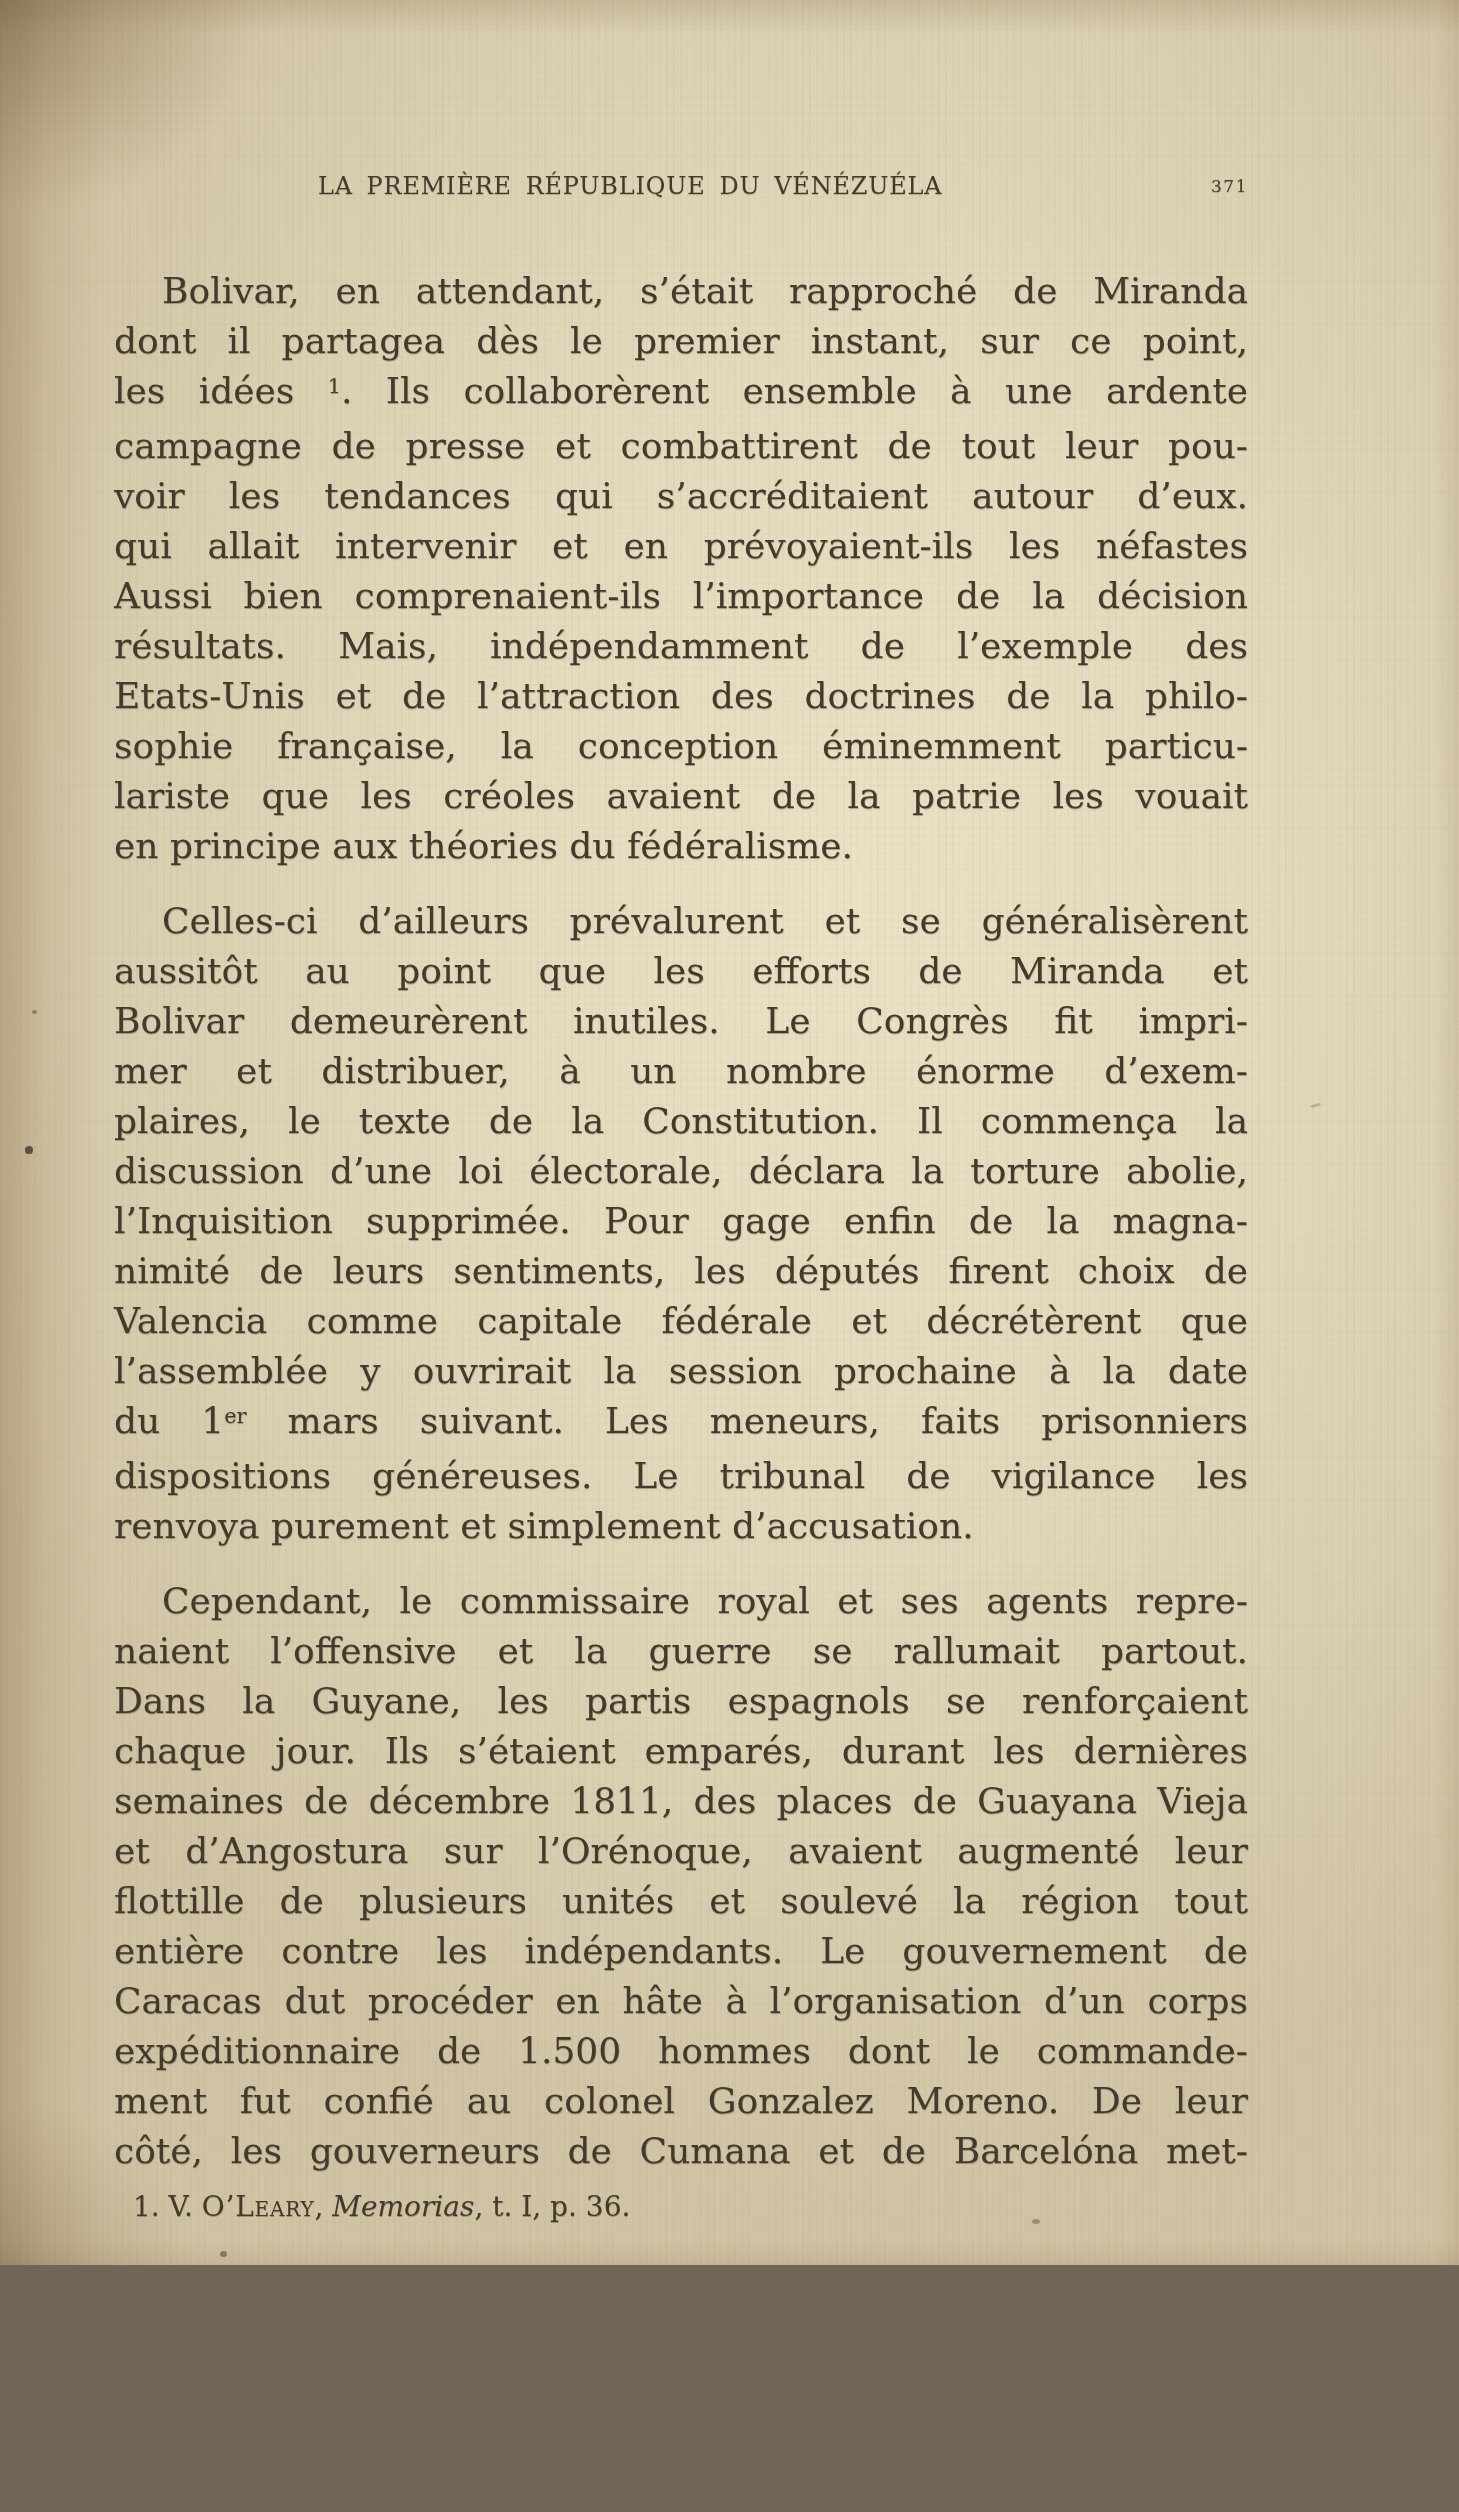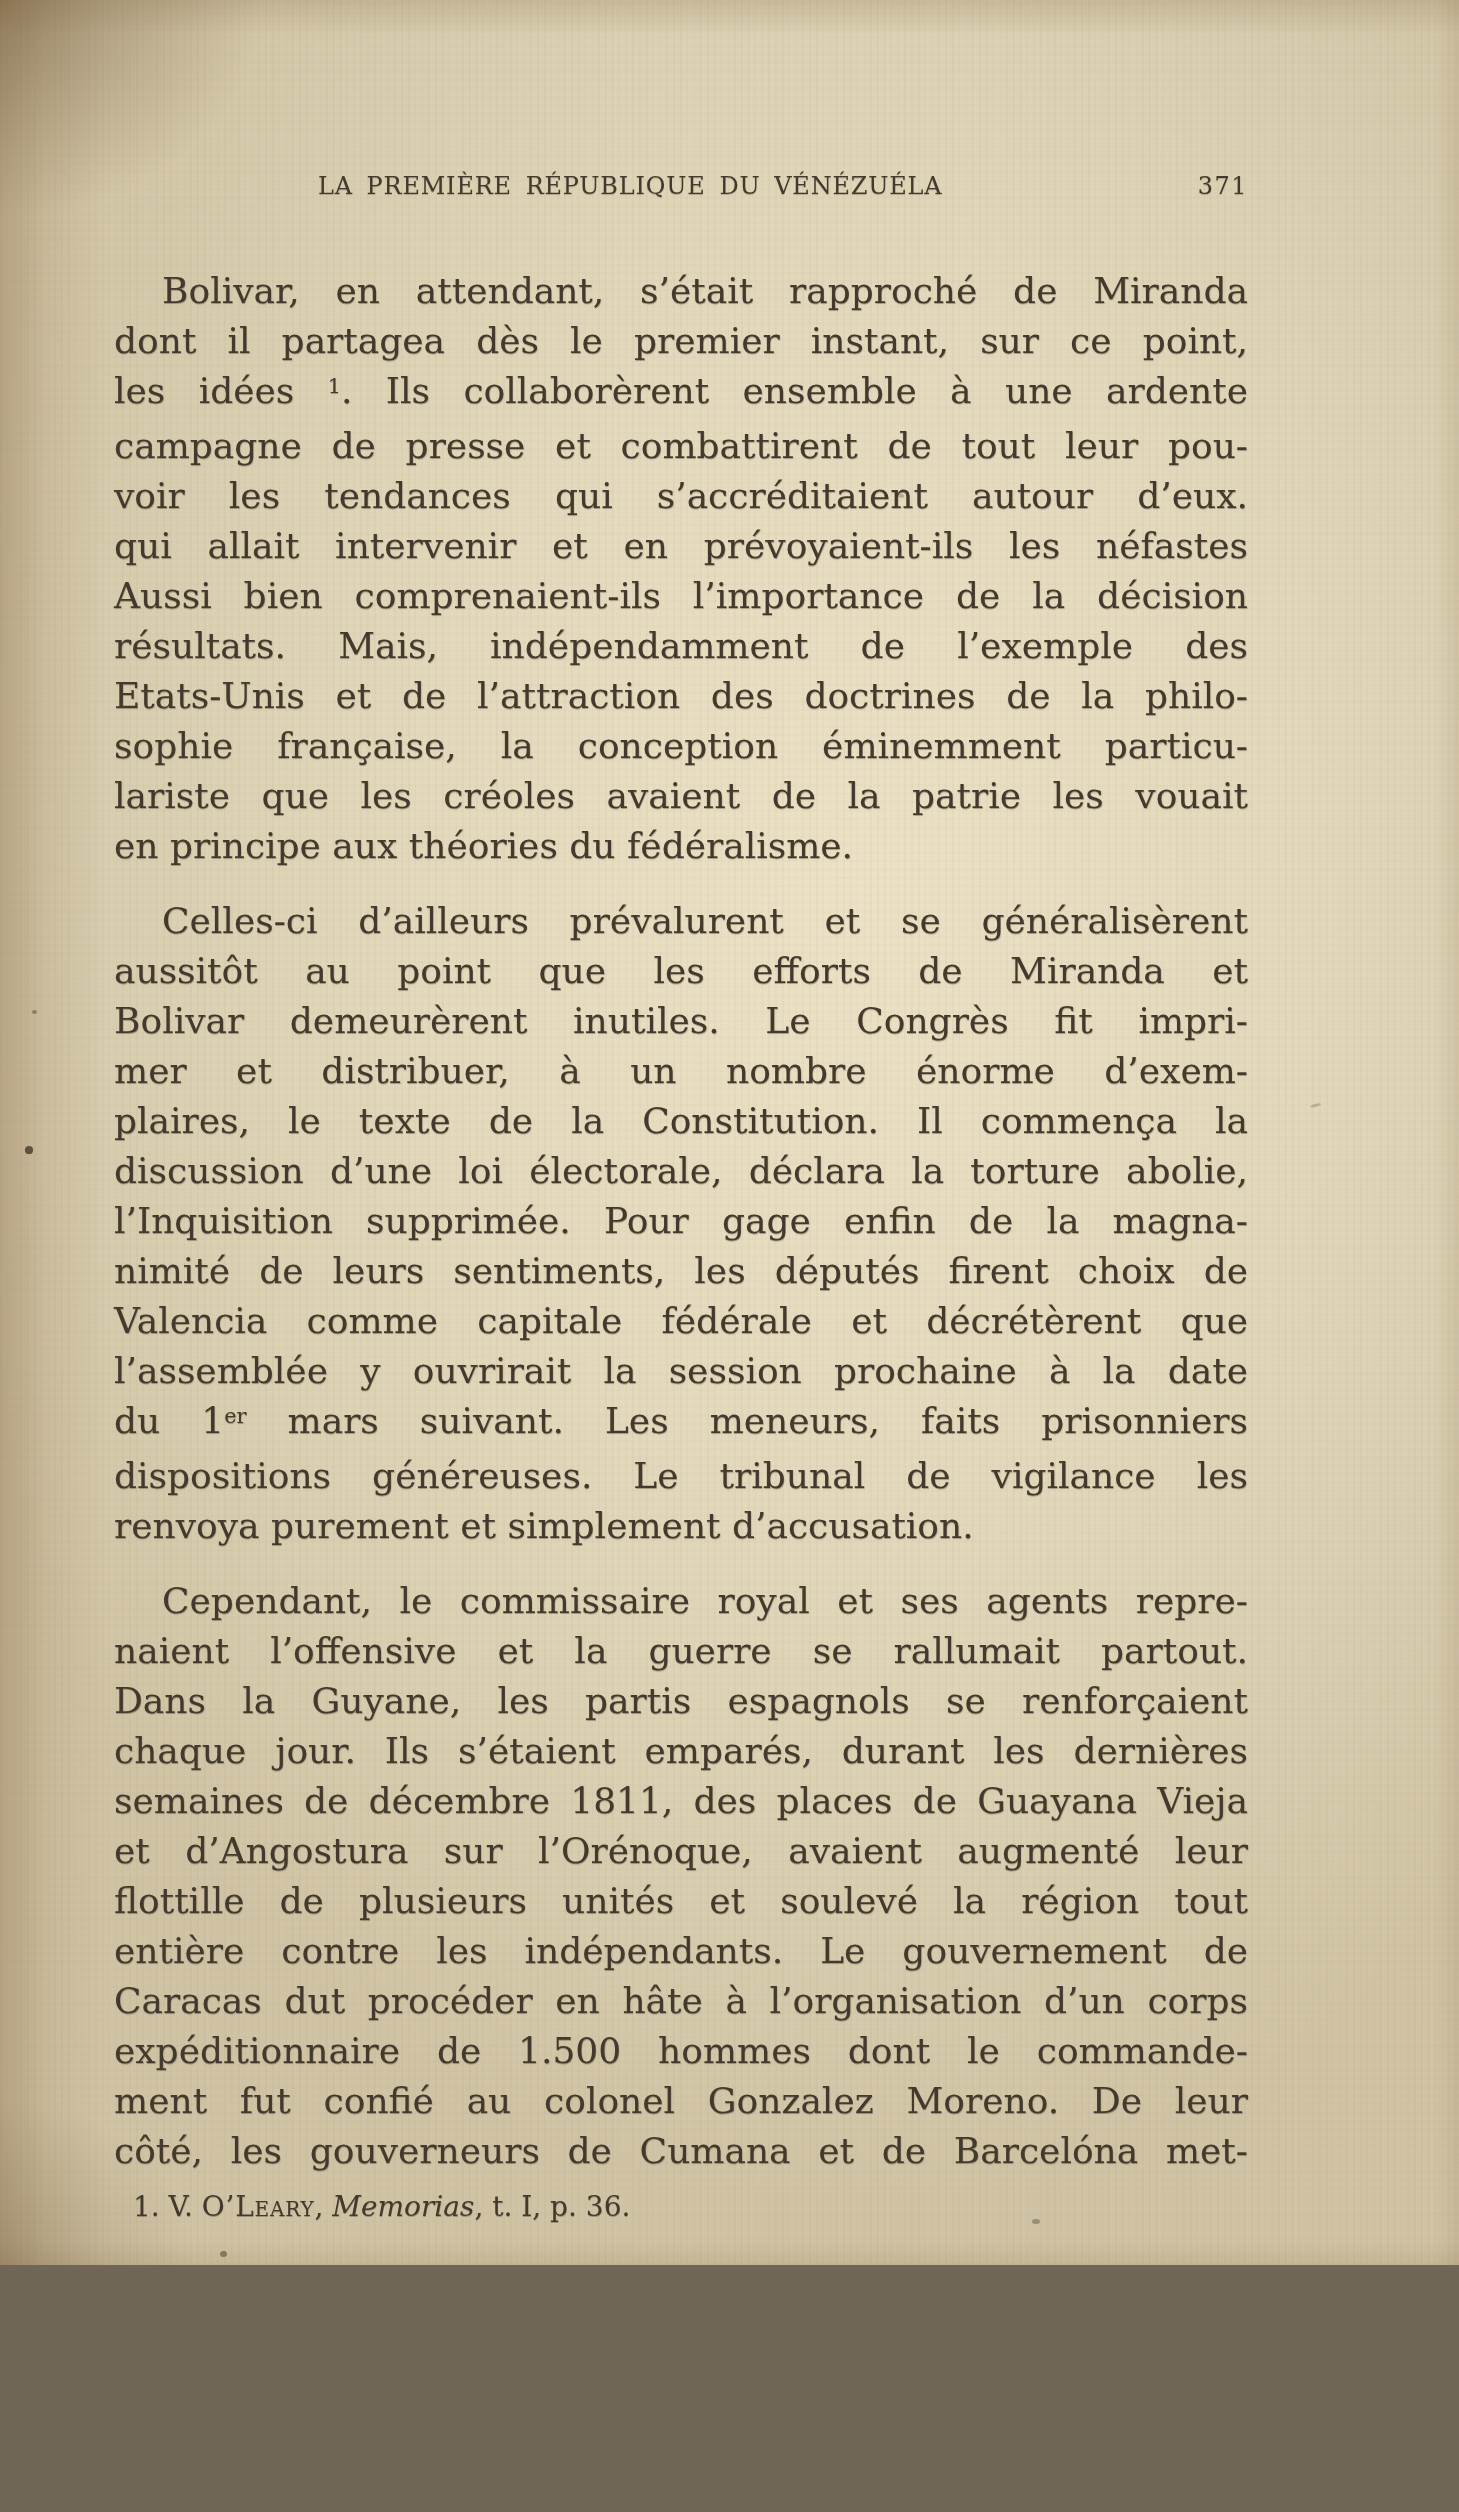--- a/index.html
+++ b/index.html
@@ -43,21 +43,21 @@
   .running-head{position:absolute;left:0;top:0;width:100%;height:0;}
   .running-title{
     position:absolute;left:318px;top:173px;
     font-size:24px;line-height:27px;letter-spacing:0.8px;word-spacing:5.3px;
     color:var(--ink,#433a2d);
     text-shadow:0 0.8px 0.8px rgba(67,58,45,.30);
     white-space:nowrap;
   }
   .folio{
     position:absolute;right:211px;top:173px;
-    font-size:24px;line-height:27px;letter-spacing:1.5px;
+    font-size:17px;line-height:27px;letter-spacing:1.5px;
     color:var(--ink,#433a2d);
     text-shadow:0 0.8px 0.8px rgba(67,58,45,.30);
     text-align:center;
   }
 
   .body-text{
     position:absolute;left:114px;top:241px;width:1134px;
     font-size:36px;line-height:50px;
     color:var(--ink,#433a2d);
     text-shadow:0.4px 0.7px 0.8px rgba(60,50,38,.38);

